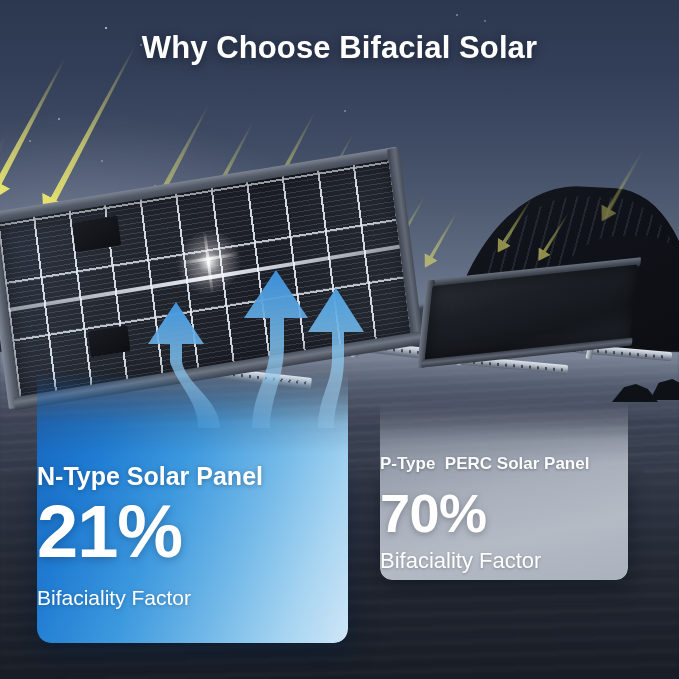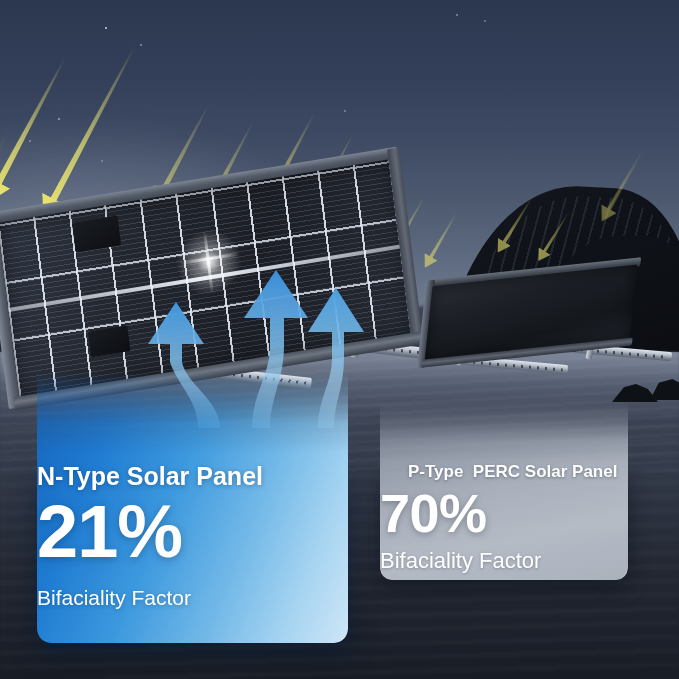--- a/index.html
+++ b/index.html
@@ -277,23 +277,23 @@
   .b-head{position:absolute;left:0;top:90px;width:100%;
     font-size:25px;font-weight:bold;color:#fff;
     text-shadow:0 1px 5px rgba(8,40,80,.40);}
   .b-value{position:absolute;left:0;top:123px;width:100%;
     font-size:74px;font-weight:bold;color:#fff;line-height:1;
     letter-spacing:-1px;text-shadow:0 2px 9px rgba(8,40,80,.35);}
   .b-sub{position:absolute;left:0;top:214px;width:100%;
     font-size:21px;color:#fff;font-weight:normal;
     text-shadow:0 1px 4px rgba(8,40,80,.35);}
 
-  .g-head{position:absolute;left:0;top:60px;width:100%;
+  .g-head{position:absolute;left:0;top:52px;width:100%;
     font-size:17px;font-weight:bold;color:#fdfdfe;
-    text-shadow:0 1px 3px rgba(40,46,58,.45);white-space:pre;padding-left:28px;}
+    text-shadow:0 1px 3px rgba(40,46,58,.45);white-space:pre;}
   .g-value{position:absolute;left:0;top:84px;width:100%;
     font-size:54px;font-weight:bold;color:#fff;line-height:1;
     letter-spacing:-.5px;text-shadow:0 2px 6px rgba(40,46,58,.35);}
   .g-sub{position:absolute;left:0;top:146px;width:100%;
     font-size:22px;color:#fff;font-weight:normal;
     text-shadow:0 1px 3px rgba(40,46,58,.35);}
 </style>
 </head>
 <body>
 
@@ -438,20 +438,21 @@
   <div class="legR legR1"></div>
   <div class="legR legR2"></div>
 
   <div class="panelR">
     <div class="edge-top"></div>
     <div class="edge-left"></div>
     <div class="back"></div>
     <div class="edge-bot"></div>
   </div>
 
+  <div class="title">Why Choose Bifacial Solar</div>
 
   <div class="card-blue-shadow"></div>
   <div class="card card-blue">
     <div class="b-head">N-Type Solar Panel</div>
     <div class="b-value">21%</div>
     <div class="b-sub">Bifaciality Factor</div>
   </div>
 
   <div class="card-gray-shadow"></div>
   <div class="card card-gray">

